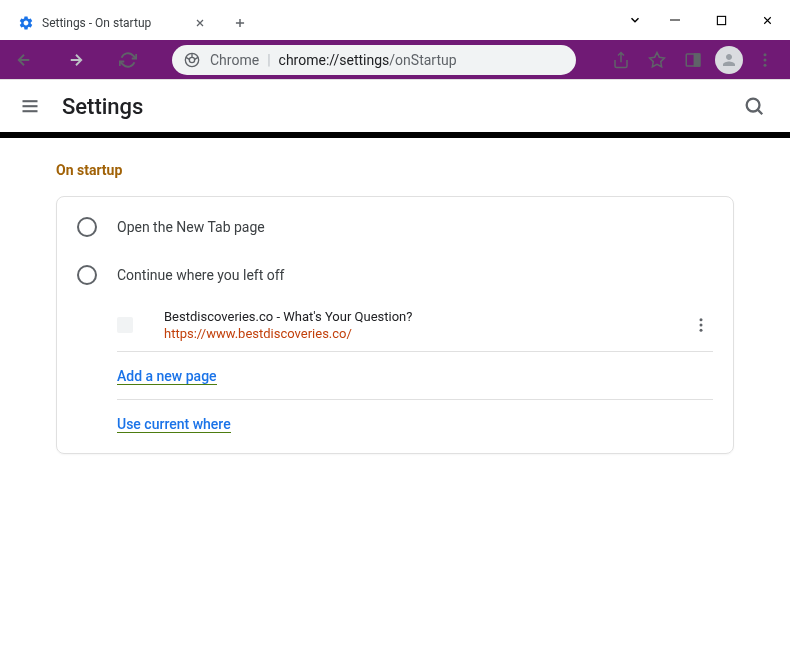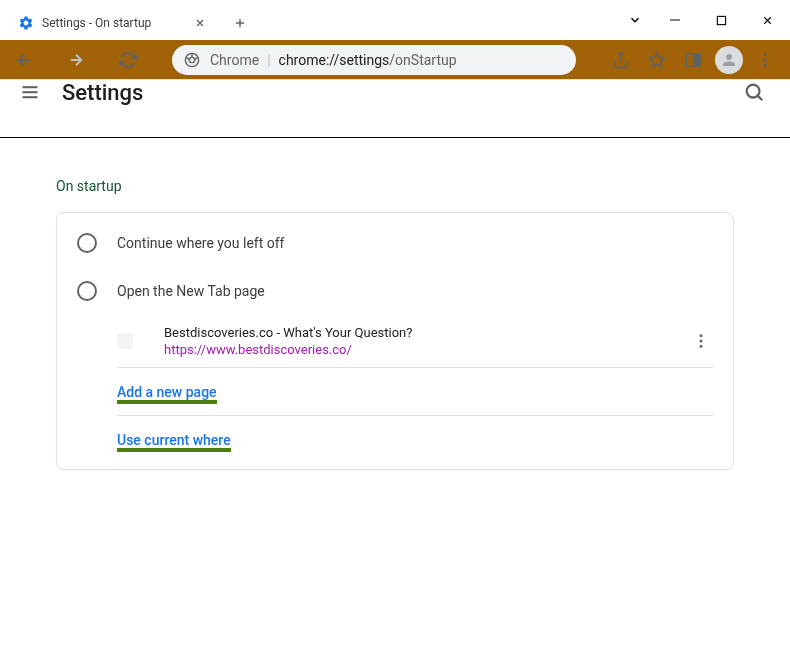--- a/index.html
+++ b/index.html
@@ -10,59 +10,59 @@
     .tab { display: flex; align-items: center; height: 34px; background: #fff; border-radius: 8px 8px 0 0; padding: 0 10px; margin-left: 8px; min-width: 210px; position: relative; }
     .tab-favicon { width: 16px; height: 16px; margin-right: 8px; color: #1a73e8; display: flex; align-items: center; justify-content: center; }
     .tab-title { font-size: 12px; color: #3c4043; flex: 1; }
     .tab-close { width: 16px; height: 16px; display: flex; align-items: center; justify-content: center; color: #5f6368; cursor: pointer; }
     .new-tab { width: 28px; height: 28px; display: flex; align-items: center; justify-content: center; margin-left: 8px; color: #5f6368; cursor: pointer; margin-bottom: 3px; }
     .win-controls { margin-left: auto; display: flex; align-items: center; height: 40px; }
     .win-btn { width: 46px; height: 32px; display: flex; align-items: center; justify-content: center; color: #000; cursor: pointer; }
     .win-dropdown { width: 34px; height: 32px; display: flex; align-items: center; justify-content: center; color: #000; cursor: pointer; }
     
     
-    .toolbar { height: 40px; background: #a16207; display: flex; align-items: center; padding: 0 8px; border-bottom: 1px solid #e0e0e0; gap: 20px; }
+    .toolbar { height: 40px; background: #701a75; display: flex; align-items: center; padding: 0 8px; border-bottom: 1px solid #e0e0e0; gap: 20px; }
     .nav-btn { width: 32px; height: 32px; display: flex; align-items: center; justify-content: center; color: #5f6368; cursor: pointer; border-radius: 50%; }
     .nav-btn.disabled { color: #bdc1c6; cursor: default; }
     .omnibox { flex: 1; height: 30px; background: #f1f3f4; border-radius: 15px; display: flex; align-items: center; padding: 0 12px; margin: 0 8px; }
     .omnibox-icon { width: 16px; height: 16px; color: #5f6368; margin-right: 10px; display: flex; align-items: center; }
     .omnibox-text { font-size: 14px; color: #5f6368; }
     .omnibox-text .chrome-label { color: #5f6368; }
     .omnibox-text .sep { margin: 0 8px; color: #bdc1c6; }
     .omnibox-text .url-dark { color: #202124; }
     .toolbar-right { display: flex; align-items: center; gap: 2px; }
     .tb-icon { width: 34px; height: 34px; display: flex; align-items: center; justify-content: center; color: #5f6368; cursor: pointer; border-radius: 50%; }
     .avatar { width: 28px; height: 28px; background: #dadce0; border-radius: 50%; display: flex; align-items: center; justify-content: center; }
     
     
-    .settings-header { height: 58px; display: flex; padding: 0 18px; border-bottom: 1px solid #000000; }
+    .settings-header { height: 58px; display: flex; align-items: center; padding: 0 18px; border-bottom: 6px solid #000000; }
     .hamburger { width: 24px; height: 24px; display: flex; align-items: center; justify-content: center; cursor: pointer; margin-right: 20px; color: #5f6368; }
     .settings-title { font-size: 22px; color: #202124; font-weight: 500; flex: 1; }
     .search-settings { width: 24px; height: 24px; display: flex; align-items: center; justify-content: center; cursor: pointer; color: #5f6368; margin-right: 6px; }
     
     
     .content { padding: 24px 56px; }
-    .section-title { font-size: 14px; color: #14532d; margin-bottom: 18px; font-weight: 400; margin-top: 16px; }
+    .section-title { font-size: 14px; color: #a16207; margin-bottom: 18px; font-weight: 700; }
     .card { border: 1px solid #e0e0e0; border-radius: 8px; padding: 6px 0; box-shadow: 0 1px 2px rgba(0,0,0,0.04); }
     .radio-row { display: flex; align-items: center; padding: 14px 20px; cursor: pointer; }
     .radio-circle { width: 20px; height: 20px; border: 2px solid #5f6368; border-radius: 50%; margin-right: 20px; position: relative; flex-shrink: 0; }
     .radio-circle.selected { border-color: #1a73e8; }
     .radio-circle.selected::after { content: ''; position: absolute; width: 10px; height: 10px; background: #1a73e8; border-radius: 50%; top: 3px; left: 3px; }
     .radio-label { font-size: 14px; color: #3c4043; }
     
     .page-entry { display: flex; align-items: center; padding: 10px 20px 10px 60px; }
     .page-favicon { width: 16px; height: 16px; background: #f1f3f4; margin-right: 18px; border-radius: 2px; display: flex; align-items: center; justify-content: center; font-size: 6px; color: #9aa0a6; flex-shrink: 0; }
     .page-info { flex: 1; margin-left: 13px; }
     .page-title { font-size: 13px; color: #202124; margin-bottom: 2px; }
-    .page-url { font-size: 13px; color: #a21caf; }
+    .page-url { font-size: 13px; color: #c2410c; }
     .page-more { width: 24px; height: 24px; display: flex; align-items: center; justify-content: center; cursor: pointer; color: #5f6368; }
     .divider { height: 1px; background: #e0e0e0; margin: 0 20px 0 60px; }
     
     .link-row { padding: 14px 20px 14px 60px; }
-    .link { font-size: 14px; color: #1a73e8; font-weight: 500; cursor: pointer; border-bottom: 4px solid #4d7c0f; display: inline; }
+    .link { font-size: 14px; color: #1a73e8; font-weight: 500; cursor: pointer; border-bottom: 1px solid #4d7c0f; display: inline; }
     
     svg { display: block; }
     .content-wrap { position: relative; z-index: 1; }
   </style>
 </head>
 <body>
 
 <div class="content-wrap">
 
 <div class="titlebar">
@@ -187,25 +187,25 @@
           <path d="M21 21l-5-5"></path>
         </svg>
   </div>
 </div>
 
 <div class="content">
   <div class="section-title">On startup</div>
   <div class="card">
     <div class="radio-row">
       <div class="radio-circle"></div>
-      <div class="radio-label">Continue where you left off</div>
+      <div class="radio-label">Open the New Tab page</div>
     </div>
     <div class="radio-row">
       <div class="radio-circle"></div>
-      <div class="radio-label">Open the New Tab page</div>
+      <div class="radio-label">Continue where you left off</div>
     </div>
 
     <div class="page-entry">
       <div class="page-favicon"></div>
       <div class="page-info">
         <div class="page-title">Bestdiscoveries.co - What's Your Question?</div>
         <div class="page-url">https://www.bestdiscoveries.co/</div>
       </div>
       <div class="page-more">
         <svg width="18" height="18" viewBox="0 0 24 24" fill="#5f6368">

